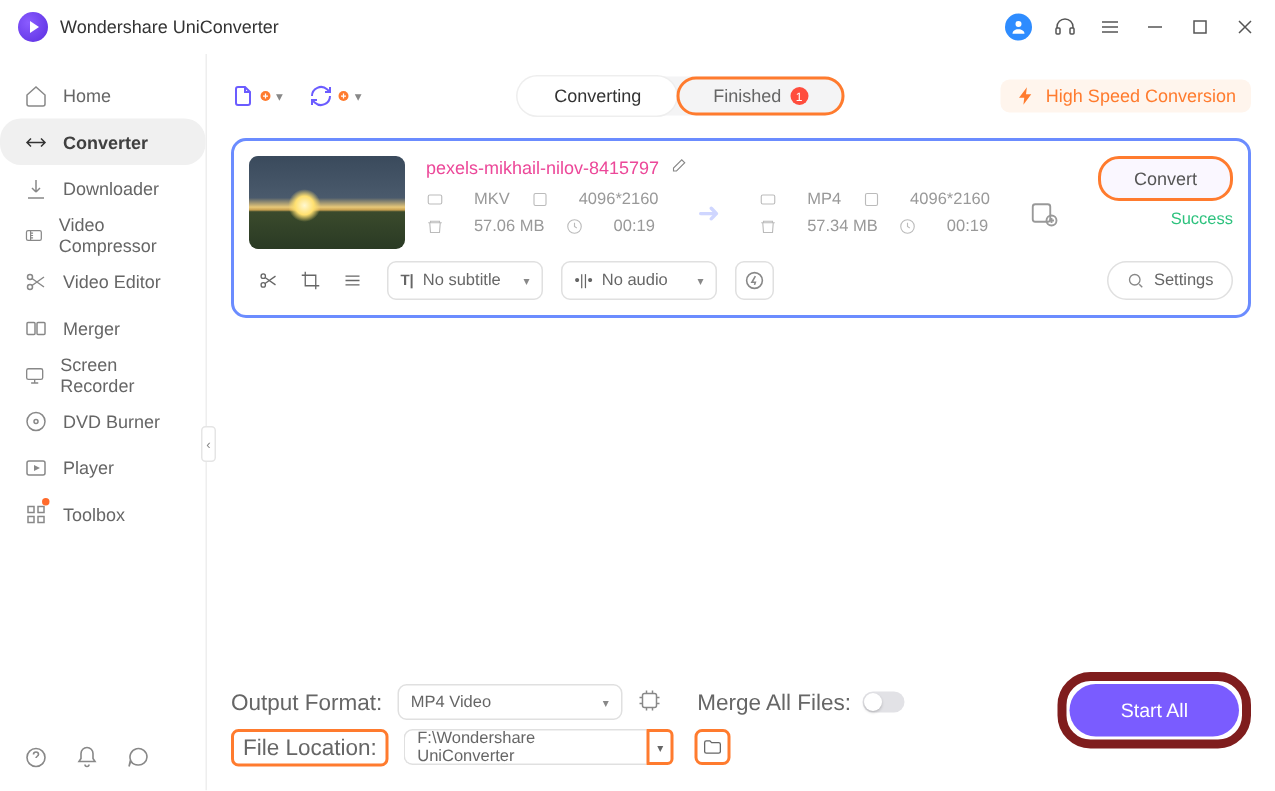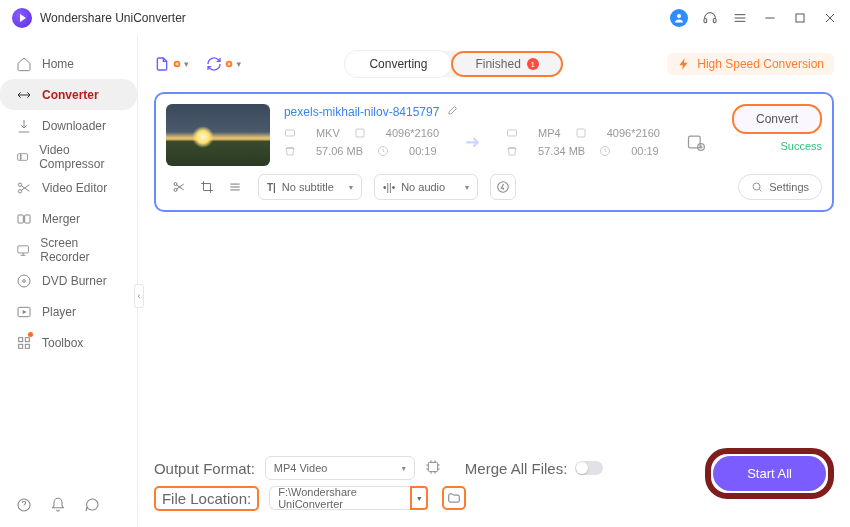--- a/index.html
+++ b/index.html
@@ -10,21 +10,21 @@
 .app-title { font-size: 12px; color: #333; }
 .window-controls { margin-left: auto; display: flex; align-items: center; gap: 14px; }
 .wc { cursor: pointer; display: flex; align-items: center; justify-content: center; }
 .avatar { width: 18px; height: 18px; border-radius: 50%; background: #2e8cff; display: flex; align-items: center; justify-content: center; }
 .avatar svg { width: 12px; height: 12px; fill: #fff; }
 .icon-btn svg { width: 16px; height: 16px; stroke: #555; fill: none; stroke-width: 1.5; }
 
 .shell { display: flex; height: calc(100% - 36px); position: relative; }
 .sidebar { width: 172px; padding-top: 12px; border-right: 1px solid #eee; position: relative; }
 .nav-item { height: 31px; display: flex; align-items: center; padding: 0 16px; font-size: 12px; color: #666; cursor: pointer; gap: 10px; position: relative; }
-.nav-item.active { background: #f0f0f0; color: #b91c1c; font-weight: 600; border-radius: 14px; }
+.nav-item.active { background: #f0f0f0; color: #404040; font-weight: 600; border-radius: 14px; }
 .nav-item svg { width: 16px; height: 16px; stroke: #888; fill: none; stroke-width: 1.5; }
 .nav-item.active svg { stroke: #333; }
 .dot { width: 5px; height: 5px; background: #ff6a2b; border-radius: 50%; position: absolute; top: 5px; left: 28px; }
 .collapse-handle { position: absolute; right: -7px; top: 248px; width: 10px; height: 24px; background: #fff; border: 1px solid #e5e5e5; border-radius: 3px; display: flex; align-items: center; justify-content: center; font-size: 9px; color: #888; cursor: pointer; }
 .sidebar-bottom { position: absolute; bottom: 14px; left: 16px; display: flex; gap: 18px; }
 .sidebar-bottom svg { width: 16px; height: 16px; stroke: #888; fill: none; stroke-width: 1.6; cursor: pointer; }
 
 .main { flex: 1; padding: 8px 16px 0 16px; position: relative; display: flex; flex-direction: column; }
 .toprow { display: flex; align-items: center; height: 40px; gap: 18px; }
 .add-btn { display: flex; align-items: center; gap: 2px; cursor: pointer; }
@@ -34,21 +34,21 @@
 .seg .tab.active { background: #fff; color: #333; box-shadow: 0 0 0 1px #eee; }
 .seg .tab.finished { border: 2px solid #ff7b2e; border-radius: 16px; padding: 0 22px; justify-content: center; }
 .badge { width: 12px; height: 12px; background: #ff4d3d; color: #fff; border-radius: 50%; font-size: 8px; display: inline-flex; align-items: center; justify-content: center; margin-left: 6px; }
 .speed { display: flex; align-items: center; gap: 6px; font-size: 12px; color: #ff7b2e; background: #fff5ed; padding: 4px 10px; border-radius: 6px; }
 
 .card { border: 2px solid #6b8cff; border-radius: 10px; padding: 10px; margin-top: 8px; }
 .card-top { display: flex; gap: 14px; }
 .thumb { width: 104px; height: 62px; border-radius: 6px; background: linear-gradient(to bottom, #3a4a5c 0%, #4a5a6c 45%, #e8c878 55%, #c8a050 58%, #3a4a2c 60%, #2a3a24 100%); position: relative; overflow: hidden; }
 .sun { position: absolute; width: 22px; height: 22px; background: radial-gradient(circle, #fff8d0, #ffe070 40%, rgba(255,224,112,0) 70%); top: 22px; left: 26px; border-radius: 50%; }
 .card-info { flex: 1; }
-.file-title { font-size: 12px; color: #3b82f6; display: flex; align-items: center; gap: 8px; margin-bottom: 8px; }
+.file-title { font-size: 12px; color: #ec4899; display: flex; align-items: center; gap: 8px; margin-bottom: 8px; }
 .pencil svg { width: 12px; height: 12px; stroke: #888; fill: none; stroke-width: 1.5; }
 .specs { display: flex; align-items: center; font-size: 11px; color: #999; gap: 26px; }
 .spec-col { display: flex; flex-direction: column; gap: 6px; }
 .spec-row { display: flex; gap: 14px; align-items: center; }
 .spec { display: flex; align-items: center; gap: 20px; min-width: 54px; }
 .spec svg { width: 12px; height: 12px; stroke: #bbb; fill: none; stroke-width: 1.5; }
 .arrow-big { color: #cfd6ff; font-size: 18px; }
 .right-actions { display: flex; flex-direction: column; align-items: flex-end; gap: 6px; margin-left: 12px; }
 .gear-pair { display: flex; align-items: center; gap: 14px; }
 .convert-btn { border: 2px solid #ff7b2e; color: #555; background: #faf7ff; padding: 6px 22px; border-radius: 14px; font-size: 12px; cursor: pointer; }
@@ -63,21 +63,21 @@
 .aud-dd { width: 104px; }
 .info-circ { width: 26px; height: 26px; border: 1px solid #e0e0e0; border-radius: 6px; display: flex; align-items: center; justify-content: center; font-size: 11px; color: #888; cursor: pointer; }
 .settings-chip { height: 26px; border: 1px solid #e0e0e0; border-radius: 13px; display: flex; align-items: center; padding: 0 12px; gap: 6px; font-size: 11px; color: #666; cursor: pointer; margin-left: auto; }
 
 .bottom-bar { margin-top: auto; padding: 8px 0 14px 0; font-size: 12px; color: #666; }
 .brow { display: flex; align-items: center; gap: 10px; height: 30px; }
 .label { font-size: 15px; }
 .fl-label { border: 2px solid #ff7b2e; border-radius: 5px; padding: 2px 6px; }
 .of-dd { width: 150px; height: 24px; }
 .fl-group { display: flex; }
-.fl-dd { width: 141px; height: 24px; border-radius: 6px 0 0 6px; border-right: none; justify-content: flex-end; }
+.fl-dd { width: 162px; height: 24px; border-radius: 6px 0 0 6px; border-right: none; justify-content: flex-end; }
 .fl-caret { width: 18px; height: 24px; border: 2px solid #ff7b2e; border-radius: 0 4px 4px 0; display: flex; align-items: center; justify-content: center; font-size: 8px; color: #666; cursor: pointer; }
 .folder-btn { width: 24px; height: 24px; border: 2px solid #ff7b2e; border-radius: 5px; display: flex; align-items: center; justify-content: center; margin-left: 4px; cursor: pointer; }
 .folder-btn svg { width: 14px; height: 14px; stroke: #666; fill: none; stroke-width: 1.5; }
 .hw svg { width: 16px; height: 16px; stroke: #888; fill: none; stroke-width: 1.5; cursor: pointer; }
 .merge-toggle { display: flex; align-items: center; gap: 8px; margin-left: 14px; }
 .toggle { width: 28px; height: 14px; background: #e2e2e6; border-radius: 8px; position: relative; cursor: pointer; }
 .toggle::after { content: ""; position: absolute; width: 12px; height: 12px; background: #fff; border-radius: 50%; top: 1px; left: 1px; box-shadow: 0 1px 2px rgba(0,0,0,.2); }
 .start-all { position: absolute; right: 16px; bottom: 28px; border: 6px solid #7f1d1d; border-radius: 22px; padding: 2px; text-decoration: underline; }
 .start-all-btn { background: #7a5cff; color: #fff; border: none; padding: 10px 34px; border-radius: 18px; font-size: 13px; cursor: pointer; }
 .tiny-icon { width: 16px; height: 16px; }

